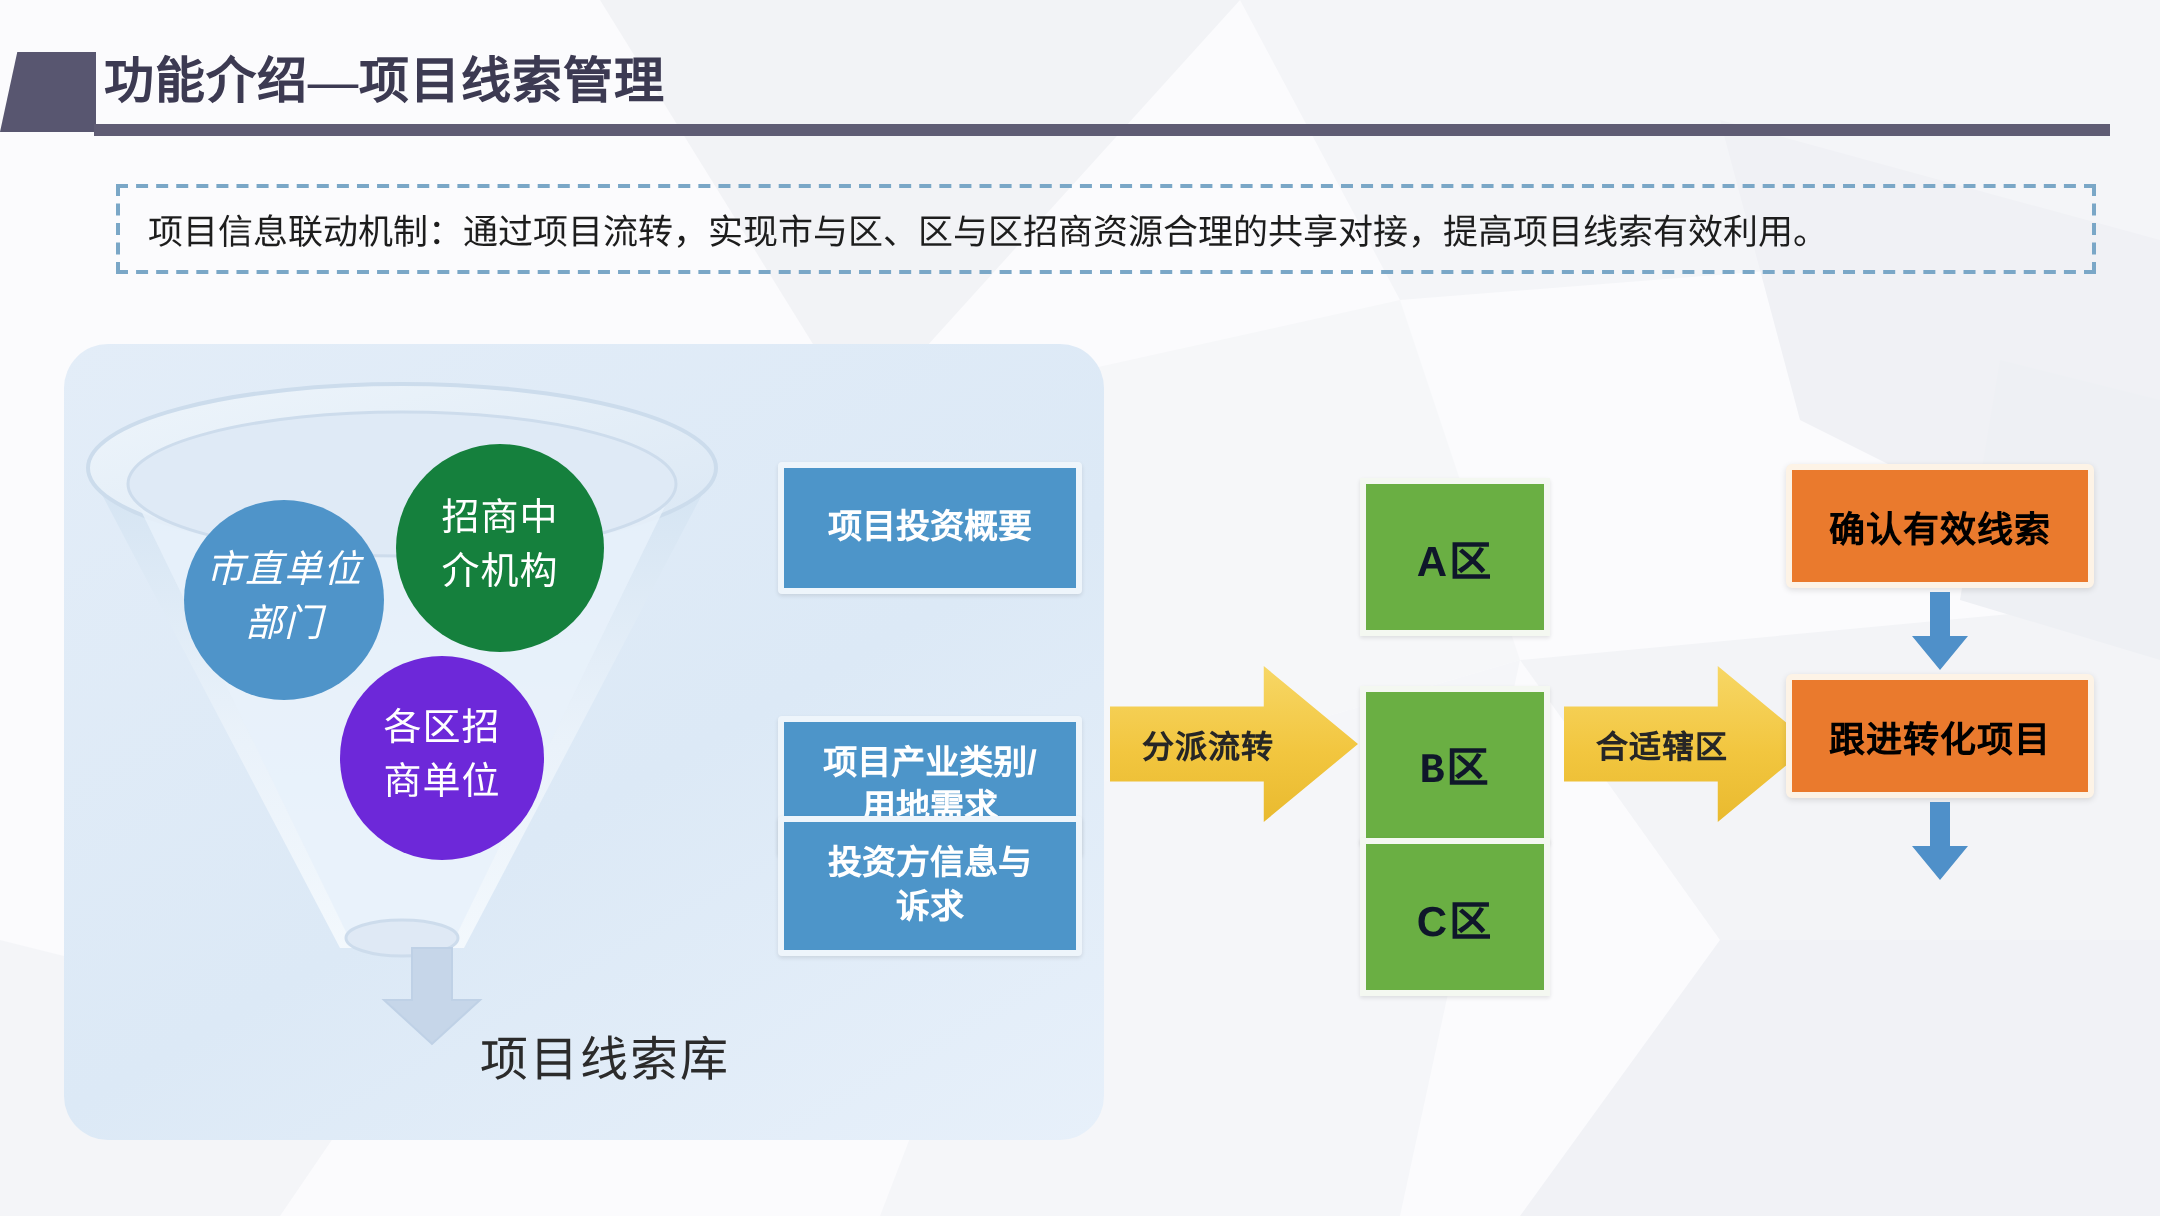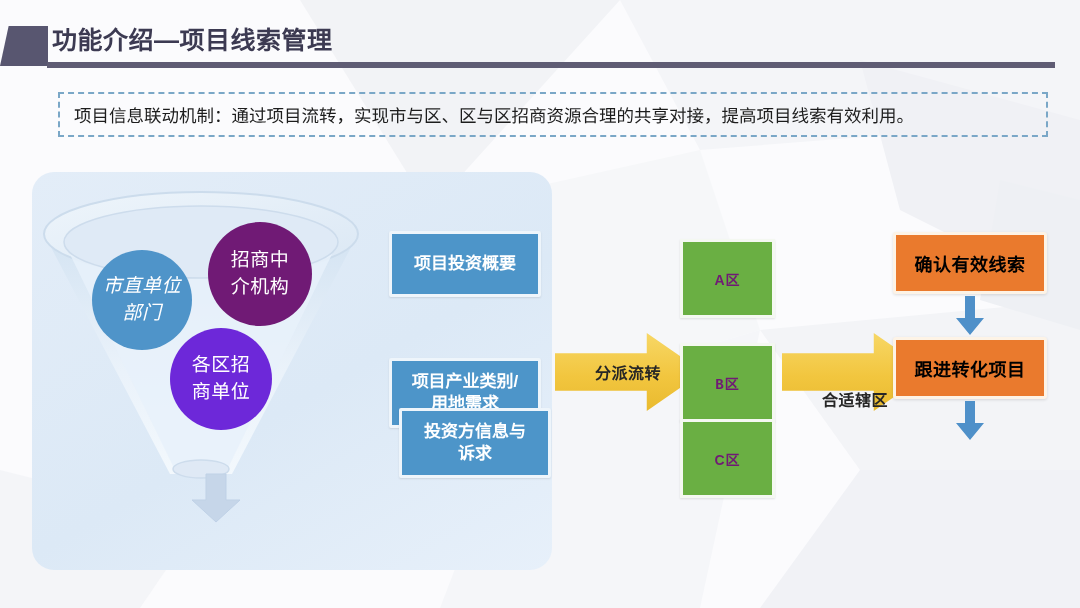--- a/index.html
+++ b/index.html
@@ -28,20 +28,21 @@
     pointer-events: none;
   }
   .bg-layer svg { display: block; width: 1080px; height: 608px; }
 
   
   .header {
     position: absolute;
     left: 0; top: 0;
     width: 1080px;
     height: 84px;
+    font-family: Liberation Serif, serif;
   }
   .header-trapezoid {
     position: absolute;
     left: 0; top: 26px;
     width: 48px; height: 40px;
     background: #585670;
     clip-path: polygon(18% 0%, 100% 0%, 100% 100%, 0% 100%);
   }
   .header-title {
     position: absolute;
@@ -108,23 +109,23 @@
     text-align: center;
     letter-spacing: 0.5px;
   }
   .circle-a {
     left: 92px; top: 250px;
     width: 100px; height: 100px;
     background: #4f94c9;
     font-style: italic;
   }
   .circle-b {
-    left: 208px; top: 222px;
+    left: 198px; top: 222px;
     width: 104px; height: 104px;
-    background: #701a75;
+    background: #15803d;
   }
   .circle-c {
     left: 170px; top: 328px;
     width: 102px; height: 102px;
     background: #6d28d9;
   }
 
   
   .funnel-arrow {
     position: absolute;
@@ -154,62 +155,61 @@
     text-align: center;
     color: #ffffff;
     font-size: 17px;
     font-weight: bold;
     line-height: 1.32;
     padding: 0 8px;
     box-shadow: 0 1px 2px rgba(0,0,0,0.10);
   }
   .bluebox-1 { top: 231px; height: 66px; }
   .bluebox-2 { top: 318px; height: 70px; margin-top: 40px; }
-  .bluebox-3 { top: 408px; height: 70px; margin-left: 10px; }
+  .bluebox-3 { top: 408px; height: 70px; }
 
   
   .yellow-arrow {
     position: absolute;
     display: flex;
     align-items: center;
     justify-content: center;
-    padding-left: 24px;
   }
   .yellow-arrow .ya-shape {
     position: absolute;
     inset: 0;
     background: linear-gradient(180deg, #f7d766 0%, #f2c63f 55%, #e9ba2f 100%);
     clip-path: polygon(0% 26%, 62% 26%, 62% 0%, 100% 50%, 62% 100%, 62% 74%, 0% 74%);
   }
   .yellow-arrow .ya-label {
     position: relative;
     font-size: 16px;
     font-weight: bold;
     color: #262626;
     letter-spacing: 0.5px;
     transform: translateX(-13px);
     white-space: nowrap;
   }
   .yellow-arrow-1 { left: 555px; top: 333px; width: 124px; height: 78px; }
-  .yellow-arrow-2 { left: 782px; top: 333px; width: 124px; height: 78px; align-items: flex-end; }
+  .yellow-arrow-2 { left: 782px; top: 333px; width: 124px; height: 78px; }
 
   
   .greenbox {
     position: absolute;
     left: 680px;
     width: 95px;
     height: 79px;
     background: #6aaf43;
     border: 3px solid #f4f8f1;
     box-sizing: border-box;
     display: flex;
     align-items: center;
     justify-content: center;
-    color: #701a75;
-    font-size: 14px;
+    color: #0f172a;
+    font-size: 21px;
     font-weight: bold;
     letter-spacing: 1px;
     box-shadow: 0 1px 2px rgba(0,0,0,0.10);
   }
   .greenbox-1 { top: 239px; }
   .greenbox-2 { top: 343px; font-family: Liberation Mono, monospace; }
   .greenbox-3 { top: 419px; }
 
   
   .orangebox {
@@ -314,20 +314,21 @@
     <span>各区招</span>
     <span>商单位</span>
   </div>
 
   <div class="funnel-arrow">
     <svg width="52" height="52" viewBox="0 0 52 52" xmlns="http://www.w3.org/2000/svg">
       <polygon points="16,2 36,2 36,28 50,28 26,50 2,28 16,28" fill="#c6d6e9" stroke="#bfd1e6" stroke-width="1"></polygon>
     </svg>
   </div>
 
+  <div class="repo-label">项目线索库</div>
 
   <div class="bluebox bluebox-1">
     <span>项目投资概要</span>
   </div>
   <div class="bluebox bluebox-2">
     <span>
       <span>项目产业类别/</span><br>
       <span>用地需求</span>
     </span>
   </div>

